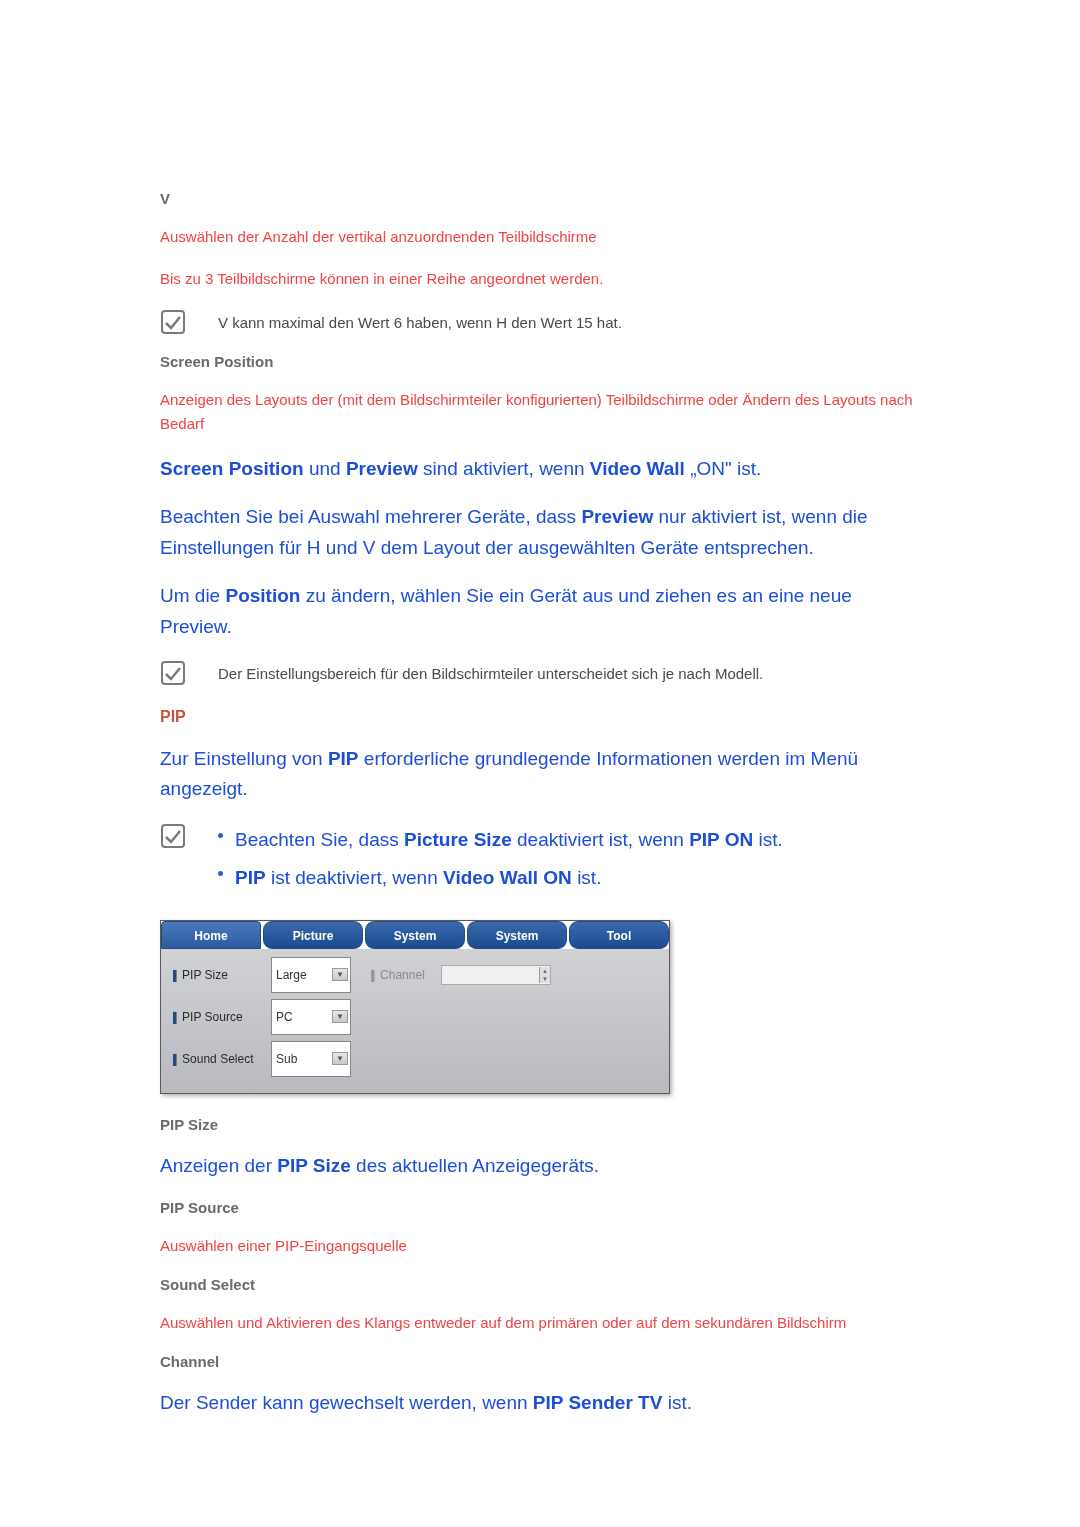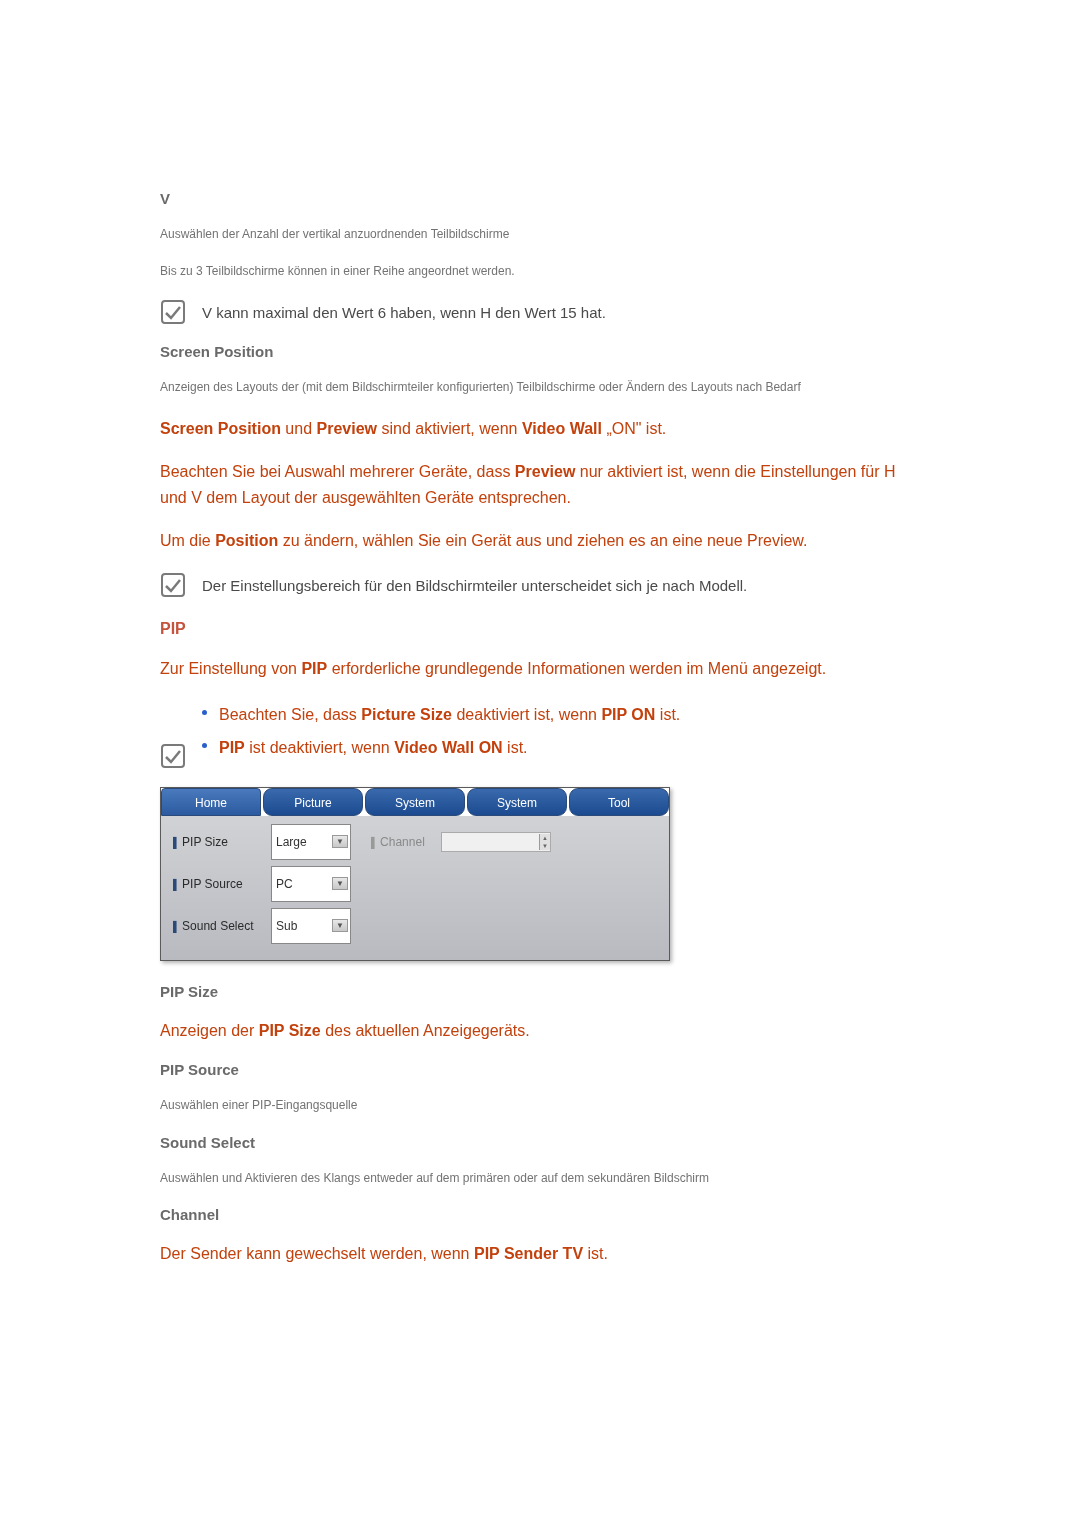--- a/index.html
+++ b/index.html
@@ -14,29 +14,29 @@
       padding: 190px 160px 60px 160px;
       color: #4a4a4a;
     }
     .heading {
       font-weight: bold;
       color: #6a6a6a;
       font-size: 15px;
       margin-bottom: 18px;
     }
     .paragraph {
-      font-size: 12px;
-      color: #737373;
+      font-size: 15px;
+      color: #ef4444;
       line-height: 1.6;
       margin-bottom: 18px;
     }
     .note-row {
       display: flex;
-      align-items: flex-end;
-      gap: 16px;
+      align-items: flex-start;
+      gap: 32px;
       margin-bottom: 18px;
     }
     .note-icon {
       width: 26px;
       height: 26px;
       flex-shrink: 0;
     }
     .note-icon svg {
       width: 26px;
       height: 26px;
@@ -58,22 +58,22 @@
     }
     .bullet-dot {
       width: 5px;
       height: 5px;
       background: #2b5fc9;
       border-radius: 50%;
       margin-top: 8px;
       flex-shrink: 0;
     }
     .mixed-text {
-      font-size: 16px;
-      color: #c2410c;
+      font-size: 19px;
+      color: #1d4ed8;
       line-height: 1.6;
     }
     .bold-inline {
       font-weight: bold;
     }
     .section-title {
       color: #c4543d;
       font-weight: bold;
       font-size: 16px;
       margin-bottom: 18px;
@@ -87,21 +87,21 @@
     }
     .tab-row {
       display: flex;
       height: 28px;
     }
     .tab {
       flex: 1;
       background: linear-gradient(to bottom, #4a7abd, #2b5aa0);
       color: #ffffff;
       font-size: 12px;
-      font-weight: normal;
+      font-weight: bold;
       text-align: center;
       line-height: 28px;
       border-radius: 4px 4px 0 0;
       margin-right: 2px;
       border: 1px solid #2a4a7a;
     }
     .tab:last-child {
       margin-right: 0;
     }
     .tab.inactive {

